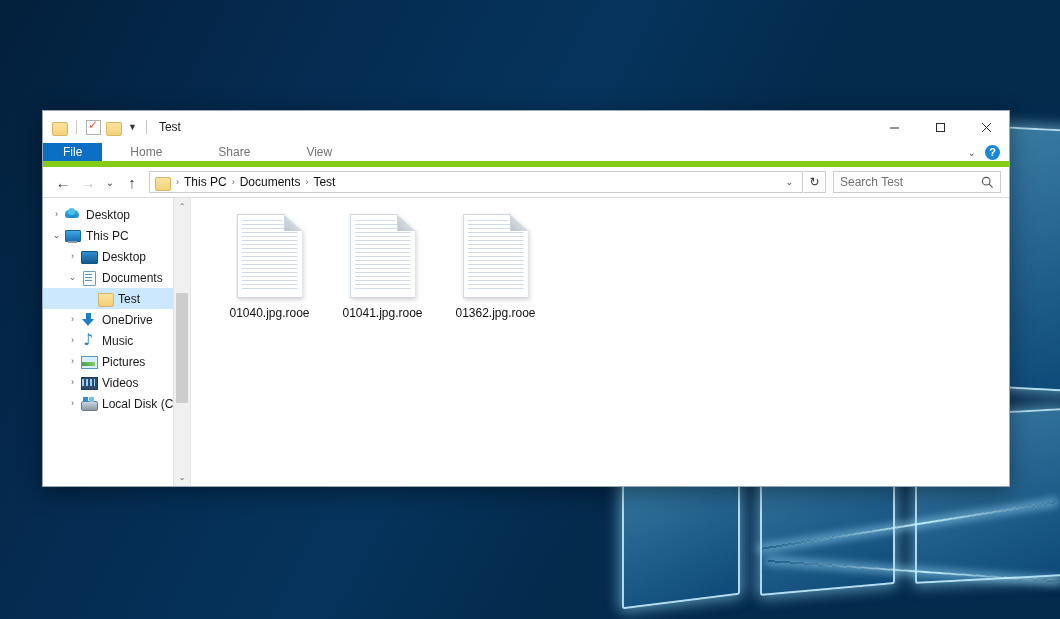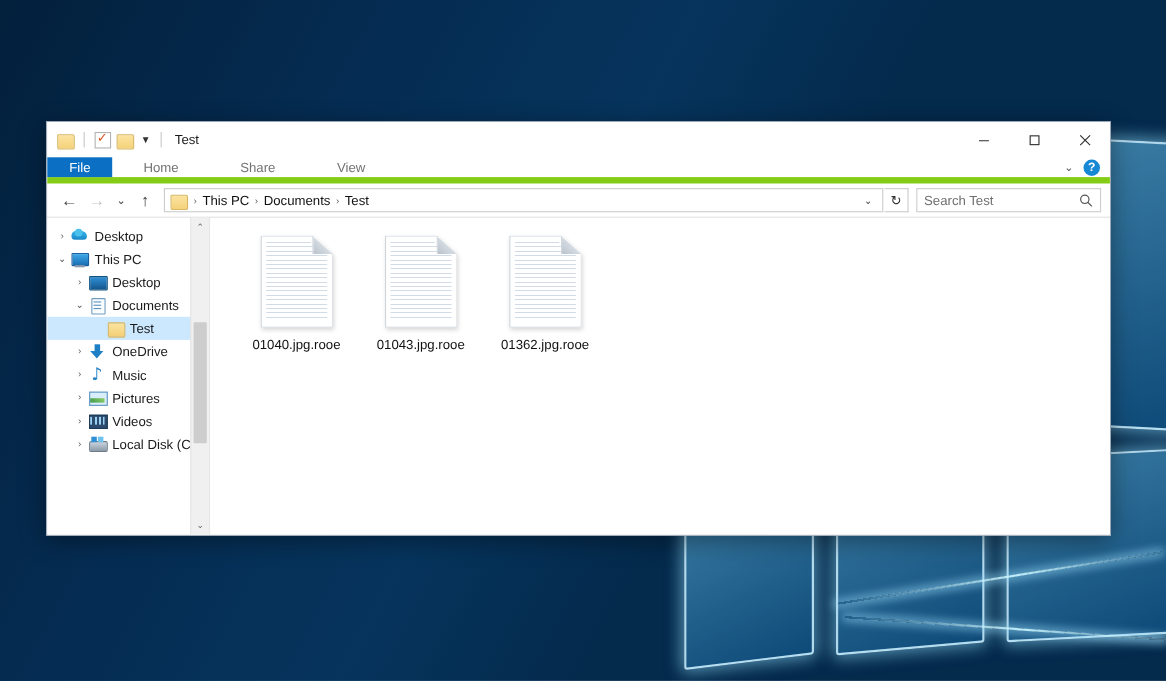--- a/index.html
+++ b/index.html
@@ -508,21 +508,21 @@
               <div class="file-label">01040.jpg.rooe</div>
             </div>
             <div class="file-item">
               <div class="file-icon-wrap">
                 <div class="doc-icon">
                   <div class="doc-page"></div>
                   <div class="doc-lines"></div>
                   <div class="doc-fold"></div>
                 </div>
               </div>
-              <div class="file-label">01043.jpg.rooe</div>
+              <div class="file-label">01041.jpg.rooe</div>
             </div>
             <div class="file-item">
               <div class="file-icon-wrap">
                 <div class="doc-icon">
                   <div class="doc-page"></div>
                   <div class="doc-lines"></div>
                   <div class="doc-fold"></div>
                 </div>
               </div>
               <div class="file-label">01362.jpg.rooe</div>

